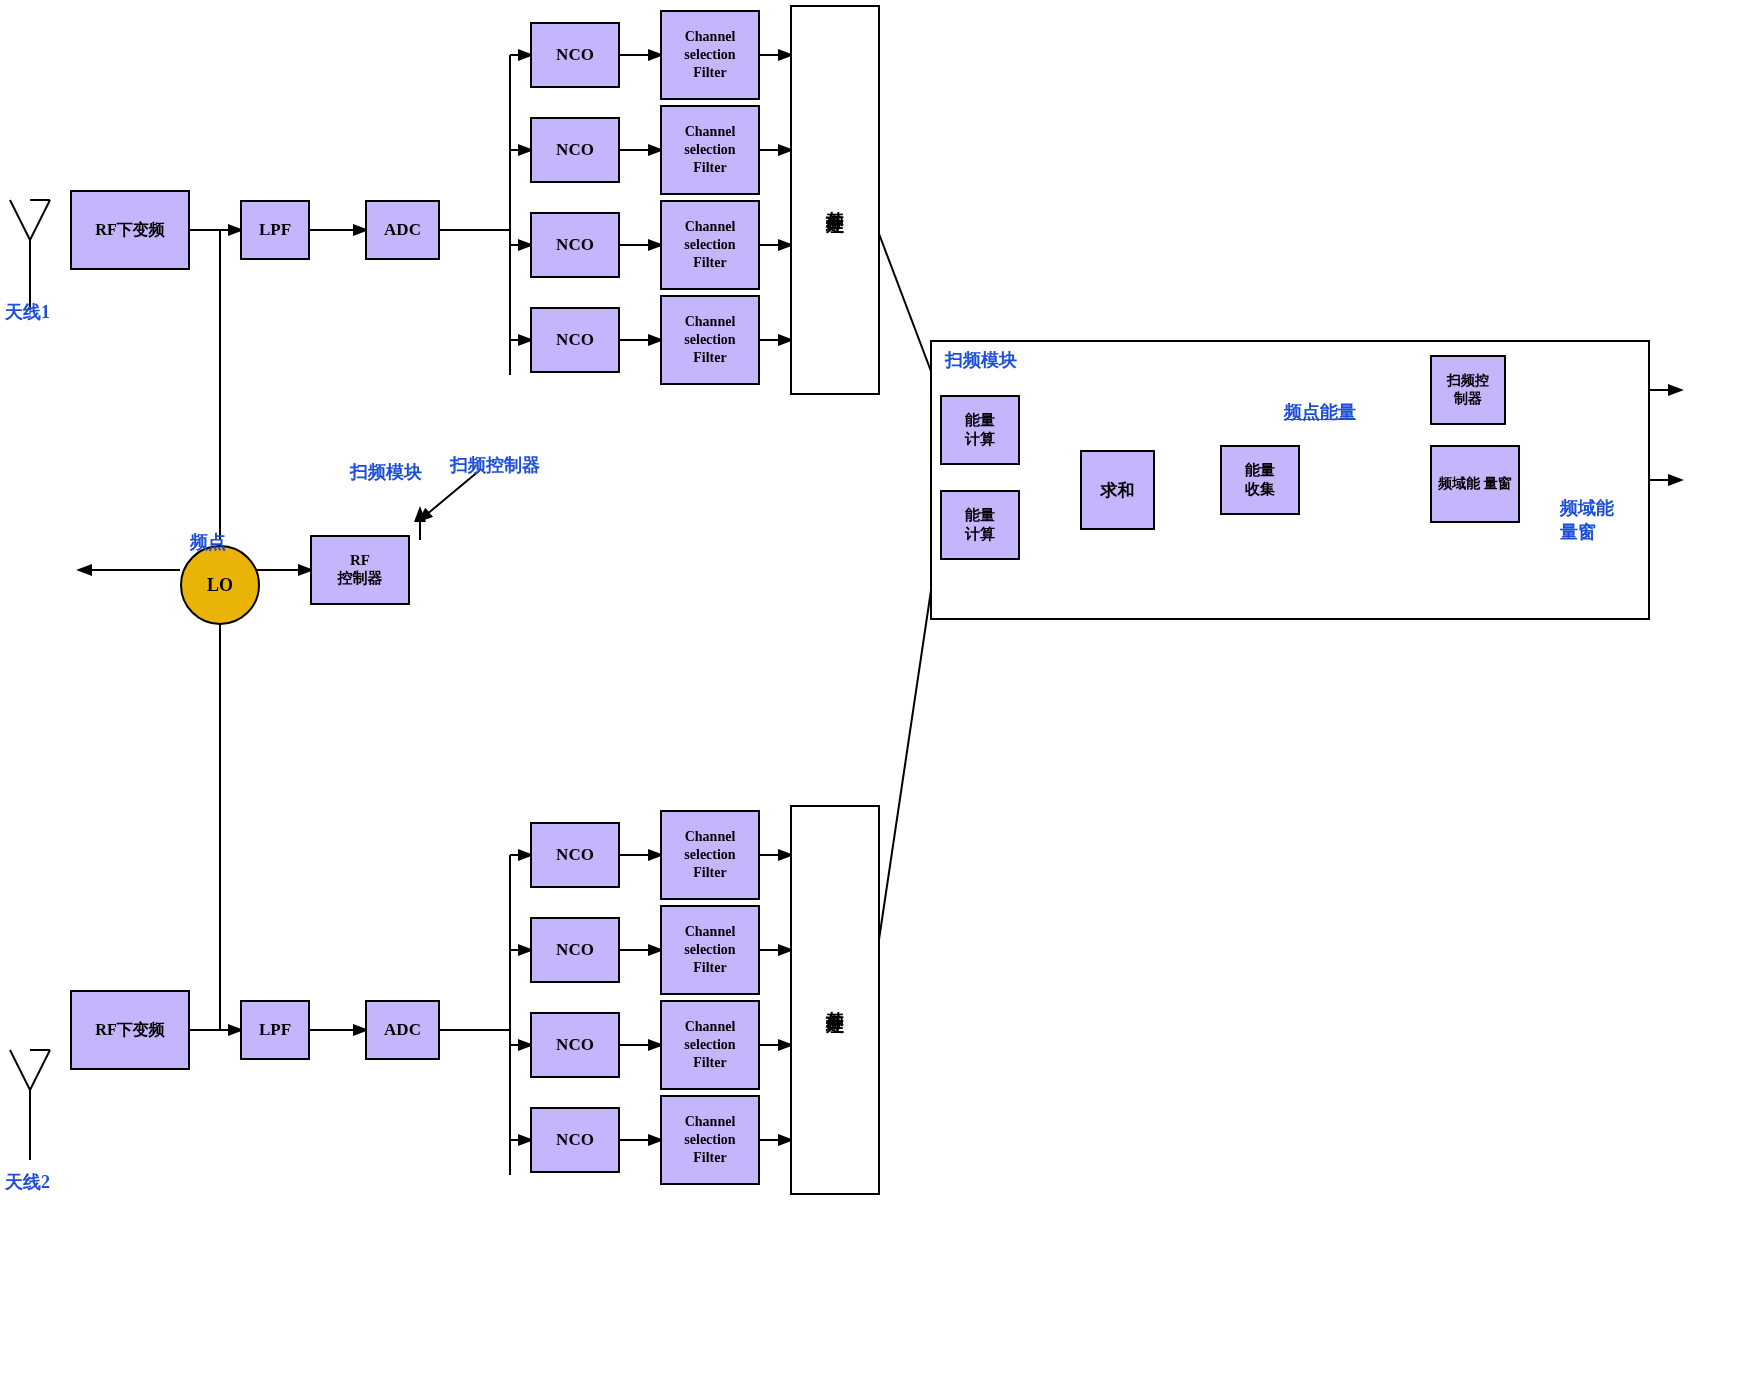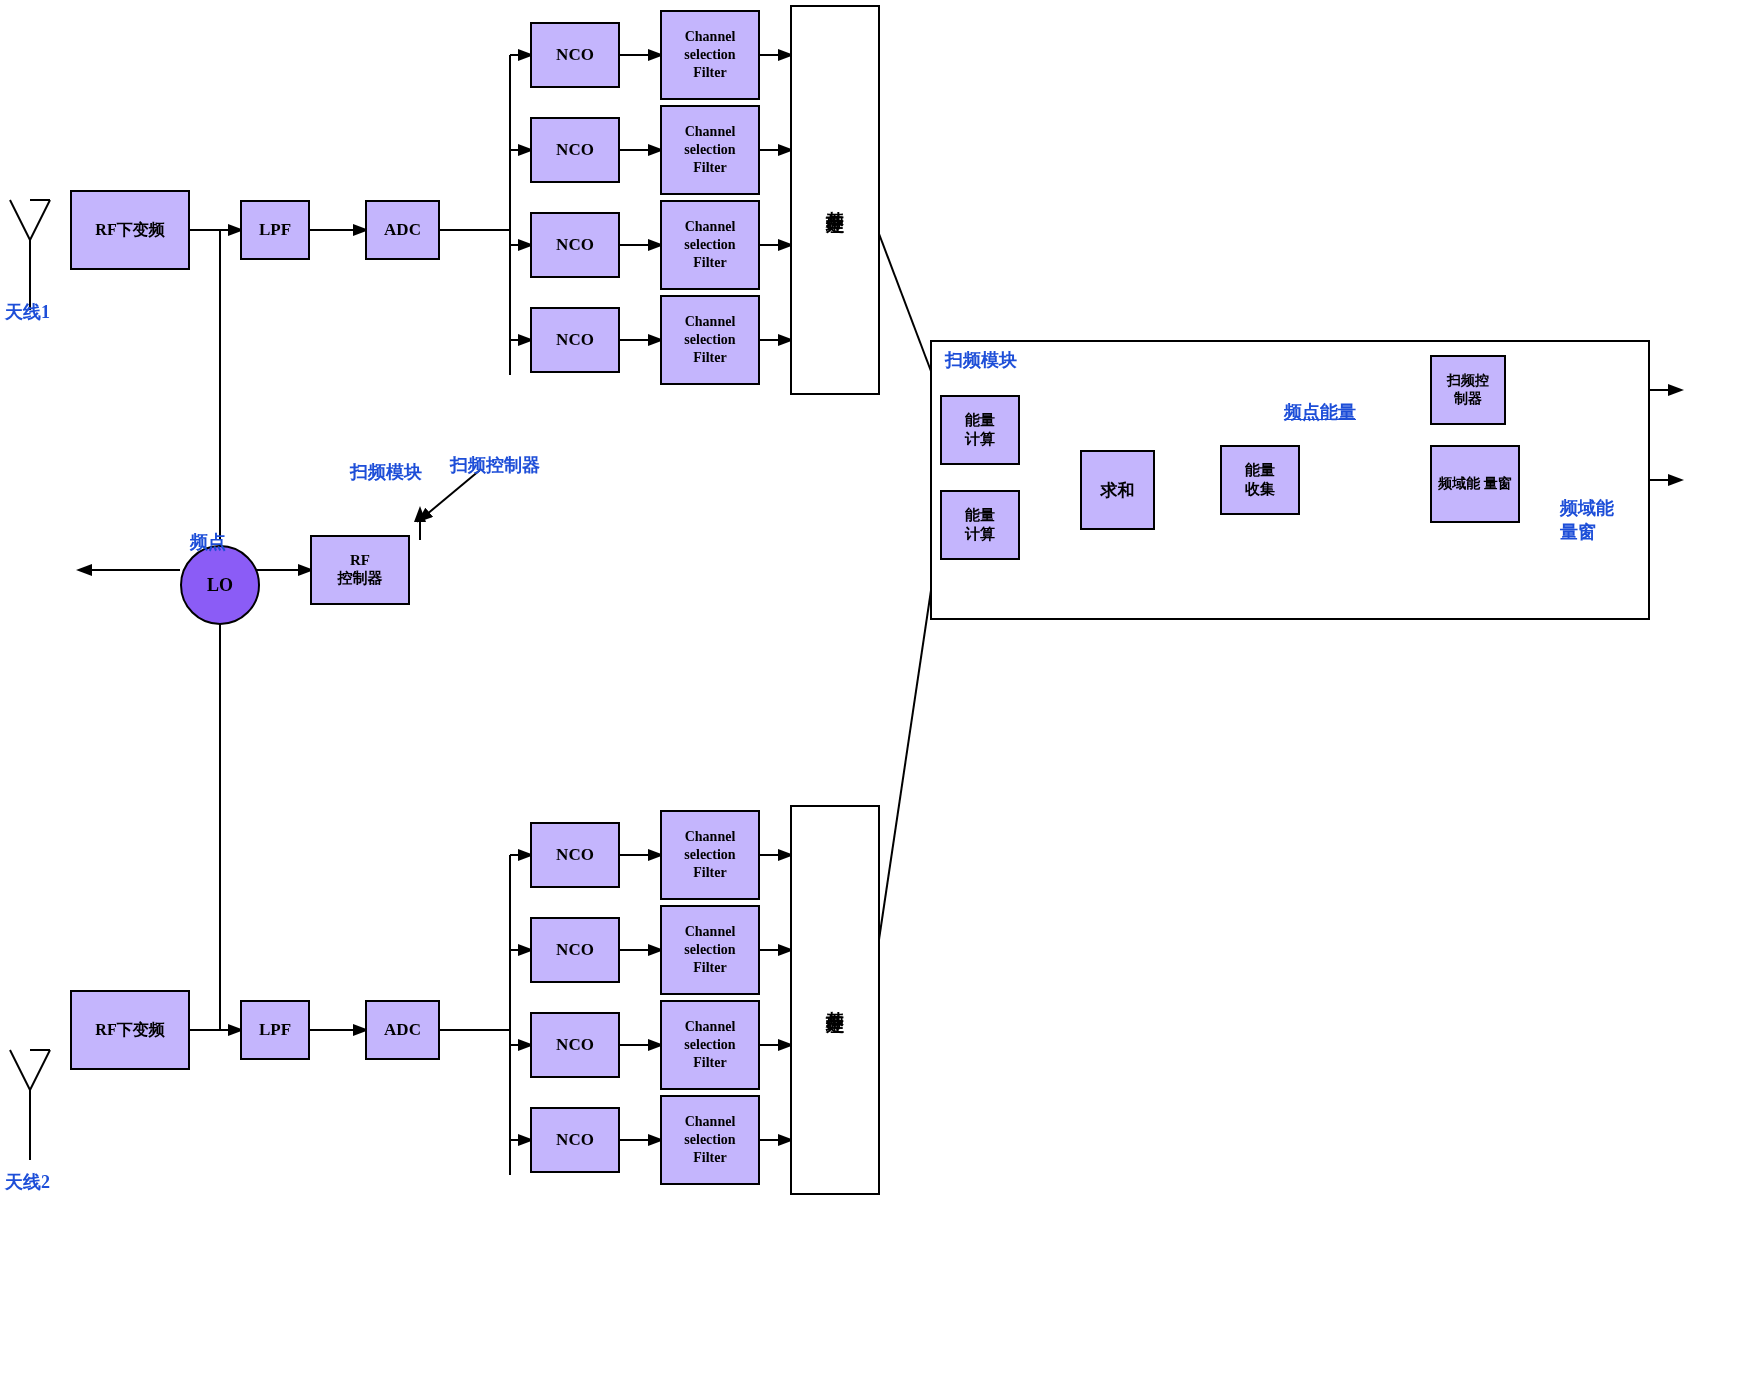--- a/index.html
+++ b/index.html
@@ -39,21 +39,21 @@
       position: absolute;
       top: 0; left: 0;
       width: 1754px;
       height: 1388px;
       pointer-events: none;
     }
     .circle-block {
       position: absolute;
       border: 2px solid #000;
       border-radius: 50%;
-      background: #8b5cf6;
+      background: #eab308;
       display: flex;
       align-items: center;
       justify-content: center;
       font-size: 18px;
       font-weight: bold;
     }
     .big-box {
       position: absolute;
       border: 2px solid #000;
       background: #fff;

